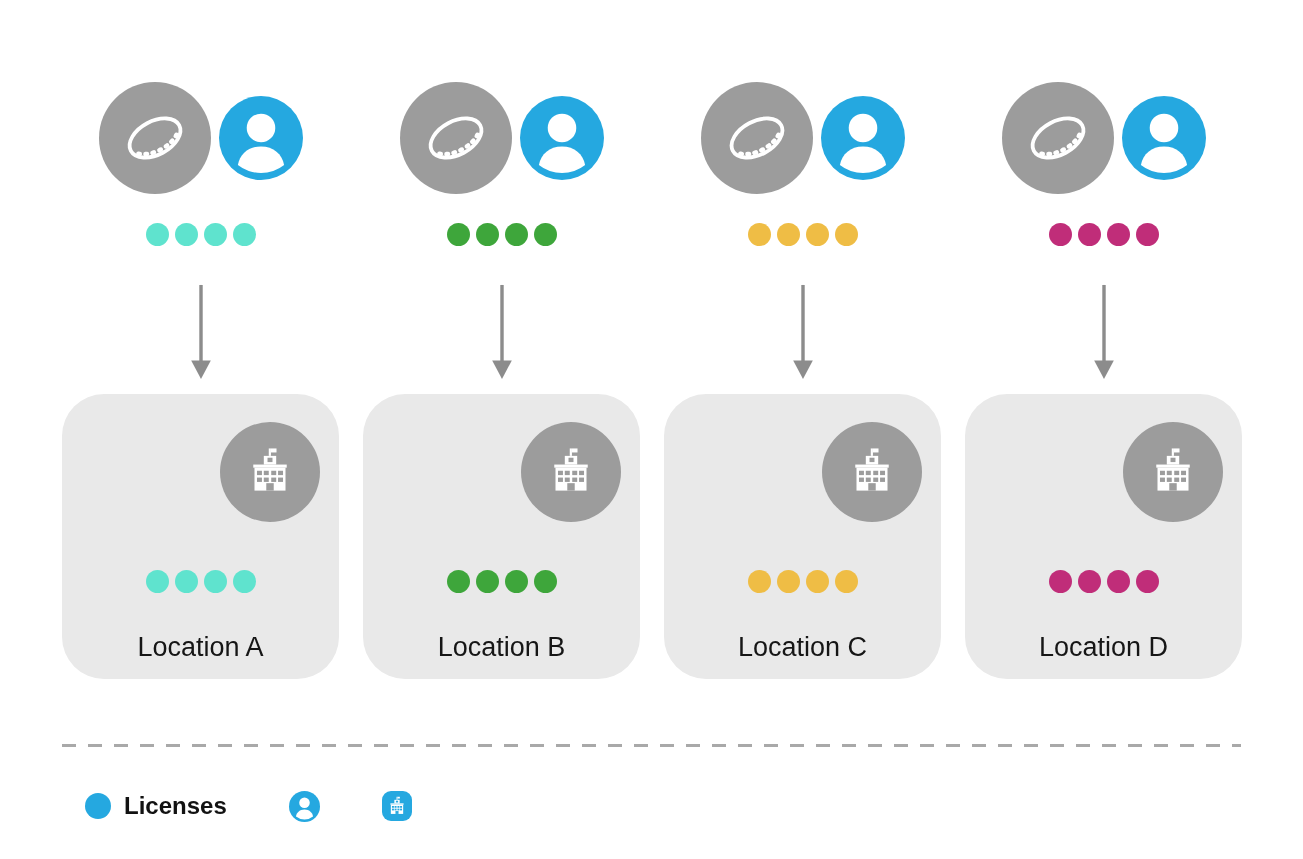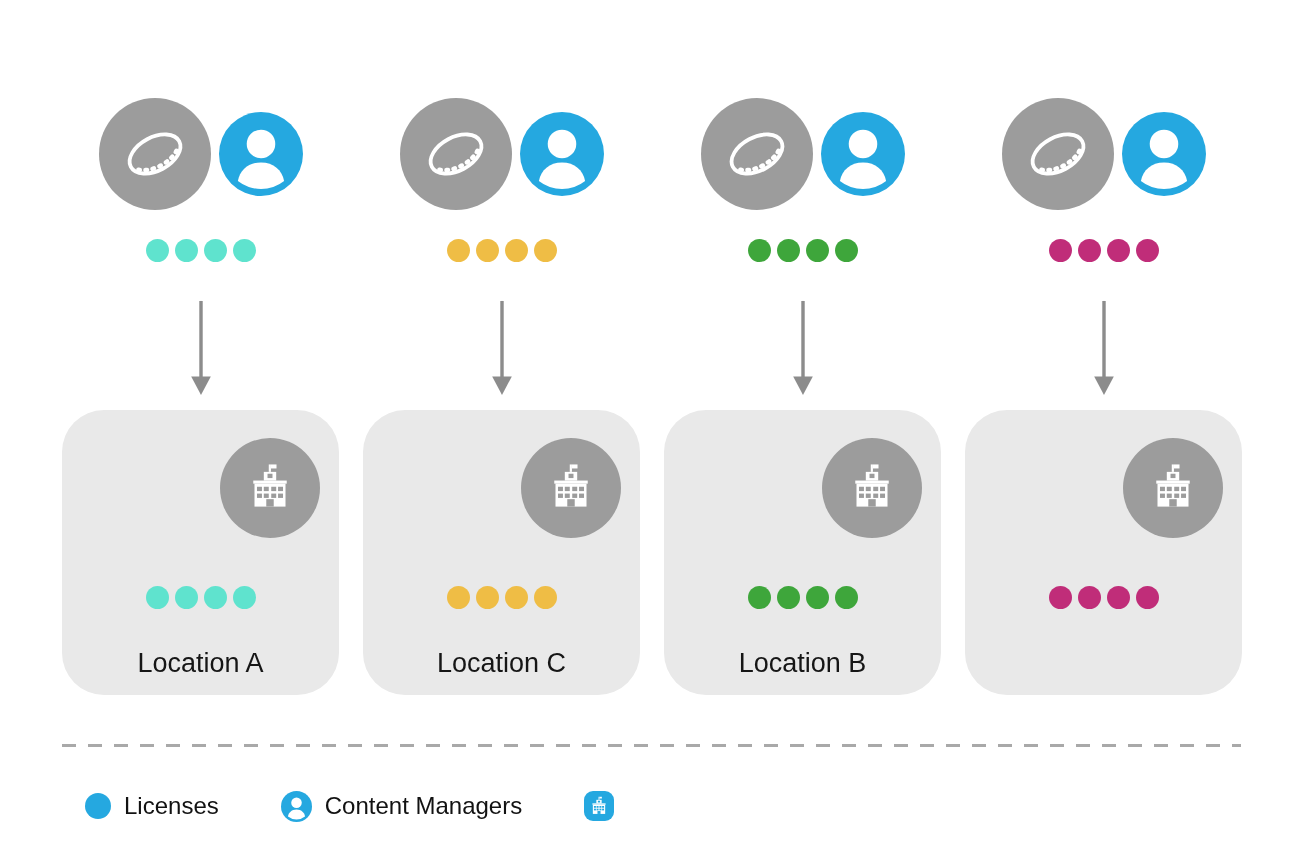--- a/index.html
+++ b/index.html
@@ -18,21 +18,21 @@
     position:relative;overflow:hidden;
   }
   .page{position:absolute;inset:0;}
 
   .title{
     position:absolute;top:22px;left:0;width:100%;
     text-align:center;font-size:38px;font-weight:700;letter-spacing:-0.5px;
   }
 
   .columns{
-    position:absolute;top:98px;left:62px;width:1180px;
+    position:absolute;top:82px;left:62px;width:1180px;
     display:flex;gap:24px;
   }
   .column{flex:1;display:flex;flex-direction:column;align-items:center;}
 
   .purchaser{height:112px;display:flex;align-items:center;gap:8px;}
   .badge-lg{
     width:112px;height:112px;border-radius:50%;
     background:var(--gray-badge);
     display:flex;align-items:center;justify-content:center;
   }
@@ -66,21 +66,21 @@
 
   .divider{
     position:absolute;top:744px;left:62px;right:62px;height:3px;
     background:repeating-linear-gradient(90deg,var(--divider) 0 14px,transparent 14px 26px);
   }
 
   .legend{
     position:absolute;top:788px;left:85px;height:36px;
     display:flex;align-items:center;gap:62px;
   }
-  .legend-item{display:flex;align-items:center;gap:13px;}
+  .legend-item{display:flex;align-items:center;gap:13px;font-weight:bold;}
   .legend-label{font-size:24px;color:#121212;}
   .legend-dot{width:26px;height:26px;border-radius:50%;background:var(--blue);display:inline-block;}
   .person-sm{width:31px;height:31px;display:block;}
   .coin-sm{width:34px;height:32px;display:block;}
   .loc-badge{
     width:30px;height:30px;border-radius:30%;
     background:var(--blue);color:var(--blue);
     display:flex;align-items:center;justify-content:center;
   }
   .building-sm{width:22px;height:22px;display:block;}
@@ -165,24 +165,24 @@
             </g>
           </svg>
         </div>
         <svg class="person-lg" viewBox="0 0 100 100">
           <circle cx="50" cy="50" r="50" class="fill-blue"></circle>
           <circle cx="50" cy="38" r="17" fill="#fff"></circle>
           <path d="M50 60 C 35 60 25 69 22.5 82 A 44 44 0 0 0 77.5 82 C 75 69 65 60 50 60 Z" fill="#fff"></path>
         </svg>
       </div>
       <div class="dots dots-row">
-          <span class="dot" style="background-color: rgb(239, 189, 69);"></span>
-          <span class="dot" style="background-color: rgb(239, 189, 69);"></span>
-          <span class="dot" style="background-color: rgb(239, 189, 69);"></span>
-          <span class="dot" style="background-color: rgb(239, 189, 69);"></span>
+          <span class="dot" style="background-color: rgb(62, 166, 59);"></span>
+          <span class="dot" style="background-color: rgb(62, 166, 59);"></span>
+          <span class="dot" style="background-color: rgb(62, 166, 59);"></span>
+          <span class="dot" style="background-color: rgb(62, 166, 59);"></span>
         </div>
       <svg class="arrow" viewBox="0 0 26 100">
         <line x1="13" y1="2" x2="13" y2="80" class="arrow-line" stroke-width="3.5"></line>
         <polygon points="3,79 23,79 13,98" class="arrow-head"></polygon>
       </svg>
       <div class="card">
         <div class="building-badge">
           <svg class="building" viewBox="0 0 100 100">
             <g fill="#fff">
               <rect x="48" y="12" width="3.5" height="12"></rect>
@@ -199,50 +199,50 @@
                 <rect x="63" y="48" width="8" height="7"></rect>
               <rect x="29" y="59" width="8" height="7"></rect>
                 <rect x="40" y="59" width="8" height="7"></rect>
               <rect x="52" y="59" width="8" height="7"></rect>
                 <rect x="63" y="59" width="8" height="7"></rect>
               <rect x="44" y="68" width="12" height="12"></rect>
             </g>
           </svg>
         </div>
         <div class="dots card-dots">
-            <span class="dot" style="background-color: rgb(239, 189, 69);"></span>
-            <span class="dot" style="background-color: rgb(239, 189, 69);"></span>
-            <span class="dot" style="background-color: rgb(239, 189, 69);"></span>
-            <span class="dot" style="background-color: rgb(239, 189, 69);"></span>
+            <span class="dot" style="background-color: rgb(62, 166, 59);"></span>
+            <span class="dot" style="background-color: rgb(62, 166, 59);"></span>
+            <span class="dot" style="background-color: rgb(62, 166, 59);"></span>
+            <span class="dot" style="background-color: rgb(62, 166, 59);"></span>
           </div>
-        <div class="location-label">Location C</div>
+        <div class="location-label">Location B</div>
       </div>
     </div>
 
     <div class="column">
       <div class="purchaser">
         <div class="badge-lg">
           <svg class="coin" viewBox="0 0 100 100">
             <g transform="rotate(-28 50 50)">
               <ellipse cx="50" cy="50" rx="36" ry="22" fill="none" stroke="#fff" stroke-width="5"></ellipse>
               <path d="M21 58 A 36 22 0 0 0 79 58" fill="none" stroke="#fff" stroke-width="6" stroke-dasharray="2 7.5" stroke-linecap="round"></path>
             </g>
           </svg>
         </div>
         <svg class="person-lg" viewBox="0 0 100 100">
           <circle cx="50" cy="50" r="50" class="fill-blue"></circle>
           <circle cx="50" cy="38" r="17" fill="#fff"></circle>
           <path d="M50 60 C 35 60 25 69 22.5 82 A 44 44 0 0 0 77.5 82 C 75 69 65 60 50 60 Z" fill="#fff"></path>
         </svg>
       </div>
       <div class="dots dots-row">
-          <span class="dot" style="background-color: rgb(62, 166, 59);"></span>
-          <span class="dot" style="background-color: rgb(62, 166, 59);"></span>
-          <span class="dot" style="background-color: rgb(62, 166, 59);"></span>
-          <span class="dot" style="background-color: rgb(62, 166, 59);"></span>
+          <span class="dot" style="background-color: rgb(239, 189, 69);"></span>
+          <span class="dot" style="background-color: rgb(239, 189, 69);"></span>
+          <span class="dot" style="background-color: rgb(239, 189, 69);"></span>
+          <span class="dot" style="background-color: rgb(239, 189, 69);"></span>
         </div>
       <svg class="arrow" viewBox="0 0 26 100">
         <line x1="13" y1="2" x2="13" y2="80" class="arrow-line" stroke-width="3.5"></line>
         <polygon points="3,79 23,79 13,98" class="arrow-head"></polygon>
       </svg>
       <div class="card">
         <div class="building-badge">
           <svg class="building" viewBox="0 0 100 100">
             <g fill="#fff">
               <rect x="48" y="12" width="3.5" height="12"></rect>
@@ -259,26 +259,26 @@
                 <rect x="63" y="48" width="8" height="7"></rect>
               <rect x="29" y="59" width="8" height="7"></rect>
                 <rect x="40" y="59" width="8" height="7"></rect>
               <rect x="52" y="59" width="8" height="7"></rect>
                 <rect x="63" y="59" width="8" height="7"></rect>
               <rect x="44" y="68" width="12" height="12"></rect>
             </g>
           </svg>
         </div>
         <div class="dots card-dots">
-            <span class="dot" style="background-color: rgb(62, 166, 59);"></span>
-            <span class="dot" style="background-color: rgb(62, 166, 59);"></span>
-            <span class="dot" style="background-color: rgb(62, 166, 59);"></span>
-            <span class="dot" style="background-color: rgb(62, 166, 59);"></span>
+            <span class="dot" style="background-color: rgb(239, 189, 69);"></span>
+            <span class="dot" style="background-color: rgb(239, 189, 69);"></span>
+            <span class="dot" style="background-color: rgb(239, 189, 69);"></span>
+            <span class="dot" style="background-color: rgb(239, 189, 69);"></span>
           </div>
-        <div class="location-label">Location B</div>
+        <div class="location-label">Location C</div>
       </div>
     </div>
 
     <div class="column">
       <div class="purchaser">
         <div class="badge-lg">
           <svg class="coin" viewBox="0 0 100 100">
             <g transform="rotate(-28 50 50)">
               <ellipse cx="50" cy="50" rx="36" ry="22" fill="none" stroke="#fff" stroke-width="5"></ellipse>
               <path d="M21 58 A 36 22 0 0 0 79 58" fill="none" stroke="#fff" stroke-width="6" stroke-dasharray="2 7.5" stroke-linecap="round"></path>
@@ -324,39 +324,39 @@
               <rect x="44" y="68" width="12" height="12"></rect>
             </g>
           </svg>
         </div>
         <div class="dots card-dots">
             <span class="dot" style="background-color: rgb(192, 45, 121);"></span>
             <span class="dot" style="background-color: rgb(192, 45, 121);"></span>
             <span class="dot" style="background-color: rgb(192, 45, 121);"></span>
             <span class="dot" style="background-color: rgb(192, 45, 121);"></span>
           </div>
+        <div class="location-label">Location D</div>
       </div>
     </div>
 
   </div>
 
   <div class="divider"></div>
 
   <div class="legend">
     <div class="legend-item">
       <span class="legend-dot"></span>
       <span class="legend-label">Licenses</span>
     </div>
     <div class="legend-item">
       <svg class="person-sm" viewBox="0 0 100 100">
         <circle cx="50" cy="50" r="50" class="fill-blue"></circle>
         <circle cx="50" cy="38" r="17" fill="#fff"></circle>
         <path d="M50 60 C 35 60 25 69 22.5 82 A 44 44 0 0 0 77.5 82 C 75 69 65 60 50 60 Z" fill="#fff"></path>
       </svg>
-      <span class="legend-label">Content Managers</span>
     </div>
     <div class="legend-item">
       <span class="loc-badge">
         <svg class="building-sm" viewBox="0 0 100 100">
           <g fill="#fff">
             <rect x="48" y="8" width="4" height="14"></rect>
               <rect x="52" y="8" width="11" height="8"></rect>
             <rect x="38" y="22" width="24" height="16"></rect>
               <rect x="20" y="38" width="60" height="6"></rect>
             <rect x="22" y="44" width="56" height="42"></rect>

